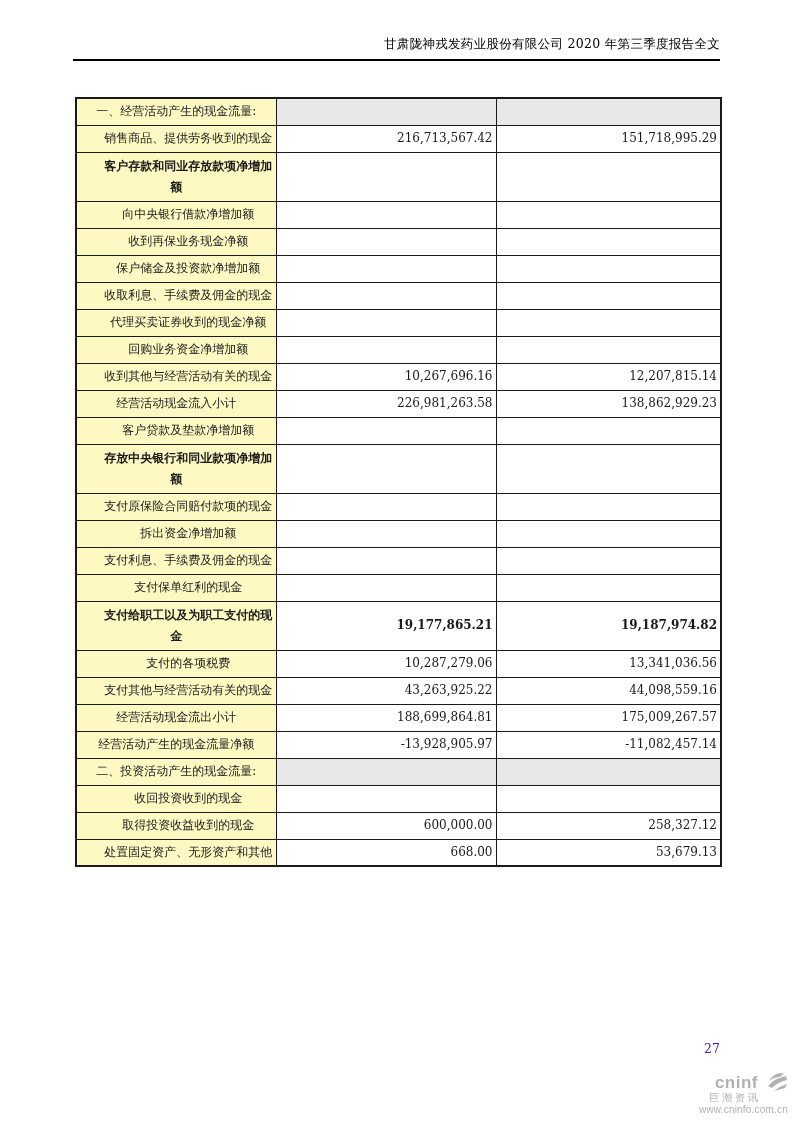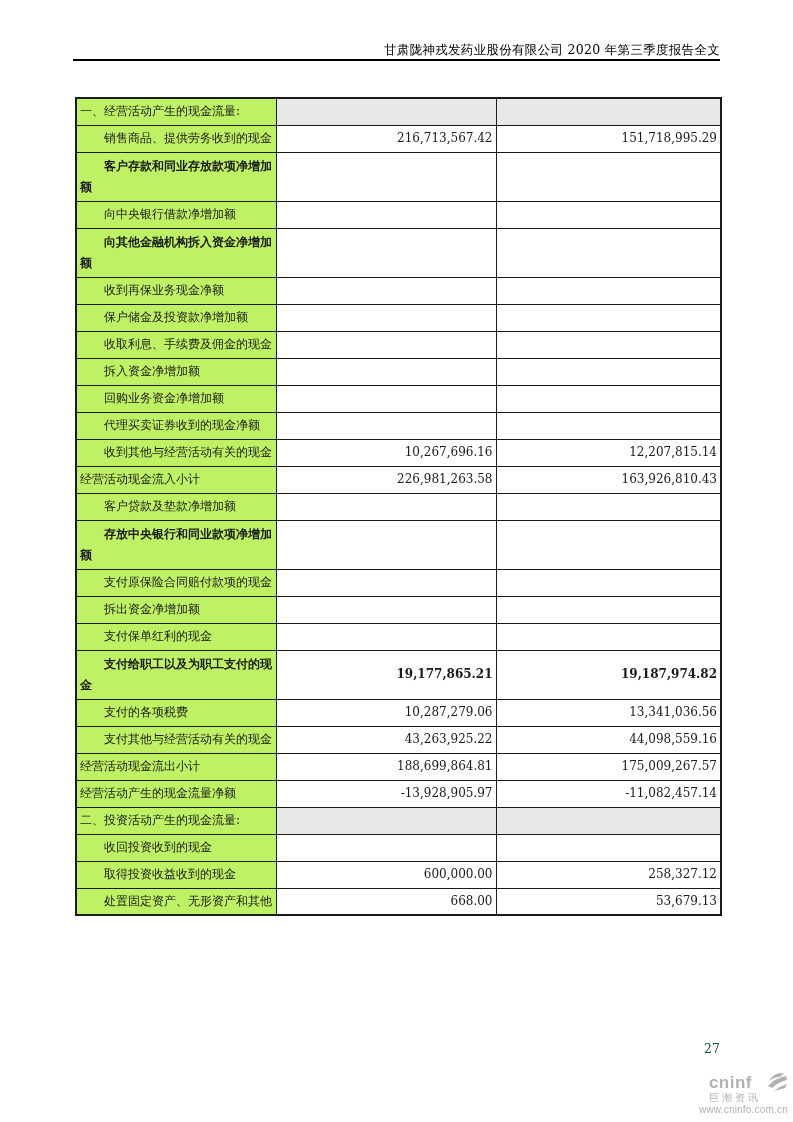--- a/index.html
+++ b/index.html
@@ -7,24 +7,25 @@
     position:relative;
     width:793px; height:1122px;
     background:#ffffff;
     font-family:"DejaVu Serif","Liberation Serif",serif;
     color:#1a1a1a;
     overflow:hidden;
     margin:0 auto;
   }
   .doc-header {
     position:absolute;
-    left:73px; top:42px; width:647px;
+    left:73px; top:36px; width:647px;
     text-align:right;
     font-size:12.5px;
     color:#000;
+    padding-bottom:6px;
     border-bottom:2px solid #000;
     letter-spacing:0.3px;
   }
   table.cashflow {
     position:absolute;
     left:75px; top:97px;
     width:645px;
     border-collapse:collapse;
     table-layout:fixed;
     border:2px solid #1a1a1a;
@@ -36,45 +37,45 @@
   table.cashflow tr.tall { height:49px;font-weight:bold; }
   table.cashflow td {
     border:1px solid #1a1a1a;
     font-size:12px;
     line-height:21px;
     vertical-align:middle;
     overflow:hidden;
     white-space:nowrap;
     padding:1px 3px;
   }
-  td.lbl { background:#bef264; }
+  td.lbl { background:#fef9c3;text-align:center; }
   td.lbl.ind { text-indent:24px;margin-left:40px; }
   td.val { text-align:right; background:#ffffff; }
   td.sec { background:#e8e8e8; }
   .page-number {
     position:absolute;
     left:73px; top:1041px; width:647px;
     text-align:right;
     font-size:12.5px;
-    color:#14532d;
+    color:#4c1d95;
   }
   .logo {
     position:absolute;
     right:5px; top:1072px;
     width:110px;
     font-family:"Liberation Sans","DejaVu Sans",sans-serif;
     color:#b1b1b1;
     text-align:right;
     line-height:1;
   }
   .logo-top {
     display:flex;
     align-items:center;
     justify-content:flex-end;
-    gap:14px;
+    gap:8px;
   }
   .logo-wordmark {
     font-weight:bold;
     font-size:17px;
     letter-spacing:0.5px;
     color:#b1b1b1;
   }
   .logo-swirl { display:block; }
   .logo-cn {
     font-size:10px;
@@ -117,82 +118,77 @@
         <tr class="tall">
           <td class="lbl ind">客户存款和同业存放款项净增加<br>额</td>
           <td class="val"></td>
           <td class="val"></td>
         </tr>
         <tr>
           <td class="lbl ind">向中央银行借款净增加额</td>
           <td class="val"></td>
           <td class="val"></td>
         </tr>
-        <tr class="tall">
-          <td class="lbl ind">向其他金融机构拆入资金净增加<br>额</td>
-          <td class="val"></td>
-          <td class="val"></td>
-        </tr>
         <tr>
           <td class="lbl ind">收到再保业务现金净额</td>
           <td class="val"></td>
           <td class="val"></td>
         </tr>
         <tr>
           <td class="lbl ind">保户储金及投资款净增加额</td>
           <td class="val"></td>
           <td class="val"></td>
         </tr>
         <tr>
           <td class="lbl ind">收取利息、手续费及佣金的现金</td>
           <td class="val"></td>
           <td class="val"></td>
         </tr>
         <tr>
-          <td class="lbl ind">拆入资金净增加额</td>
+          <td class="lbl ind">代理买卖证券收到的现金净额</td>
           <td class="val"></td>
           <td class="val"></td>
         </tr>
         <tr>
           <td class="lbl ind">回购业务资金净增加额</td>
-          <td class="val"></td>
-          <td class="val"></td>
-        </tr>
-        <tr>
-          <td class="lbl ind">代理买卖证券收到的现金净额</td>
           <td class="val"></td>
           <td class="val"></td>
         </tr>
         <tr>
           <td class="lbl ind">收到其他与经营活动有关的现金</td>
           <td class="val">10,267,696.16</td>
           <td class="val">12,207,815.14</td>
         </tr>
         <tr>
           <td class="lbl">经营活动现金流入小计</td>
           <td class="val">226,981,263.58</td>
-          <td class="val">163,926,810.43</td>
+          <td class="val">138,862,929.23</td>
         </tr>
         <tr>
           <td class="lbl ind">客户贷款及垫款净增加额</td>
           <td class="val"></td>
           <td class="val"></td>
         </tr>
         <tr class="tall">
           <td class="lbl ind">存放中央银行和同业款项净增加<br>额</td>
           <td class="val"></td>
           <td class="val"></td>
         </tr>
         <tr>
           <td class="lbl ind">支付原保险合同赔付款项的现金</td>
           <td class="val"></td>
           <td class="val"></td>
         </tr>
         <tr>
           <td class="lbl ind">拆出资金净增加额</td>
+          <td class="val"></td>
+          <td class="val"></td>
+        </tr>
+        <tr>
+          <td class="lbl ind">支付利息、手续费及佣金的现金</td>
           <td class="val"></td>
           <td class="val"></td>
         </tr>
         <tr>
           <td class="lbl ind">支付保单红利的现金</td>
           <td class="val"></td>
           <td class="val"></td>
         </tr>
         <tr class="tall">
           <td class="lbl ind">支付给职工以及为职工支付的现<br>金</td>

